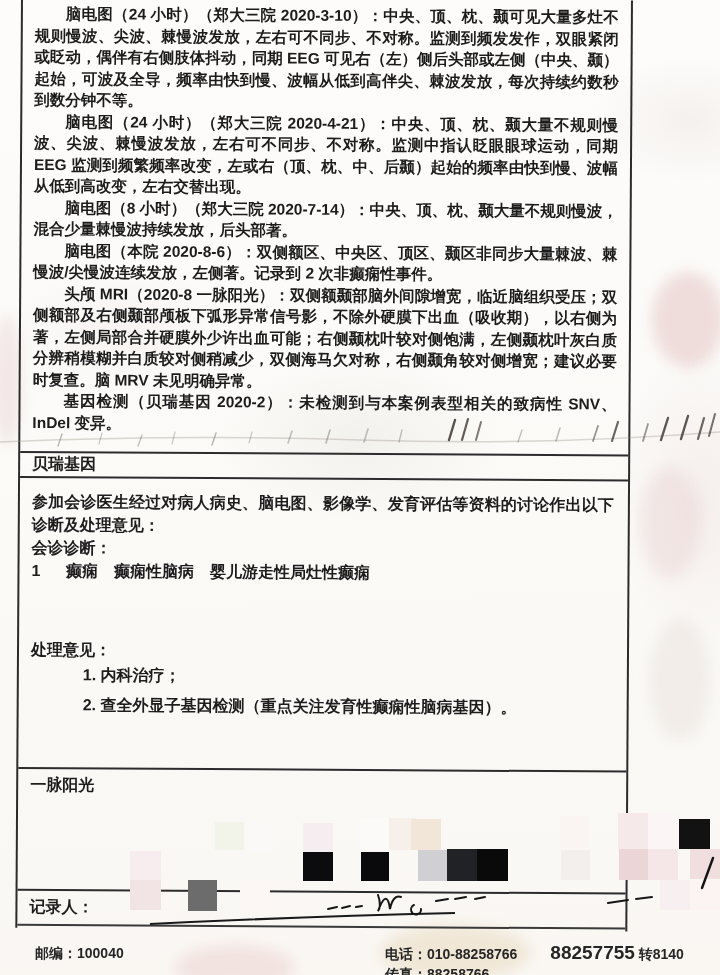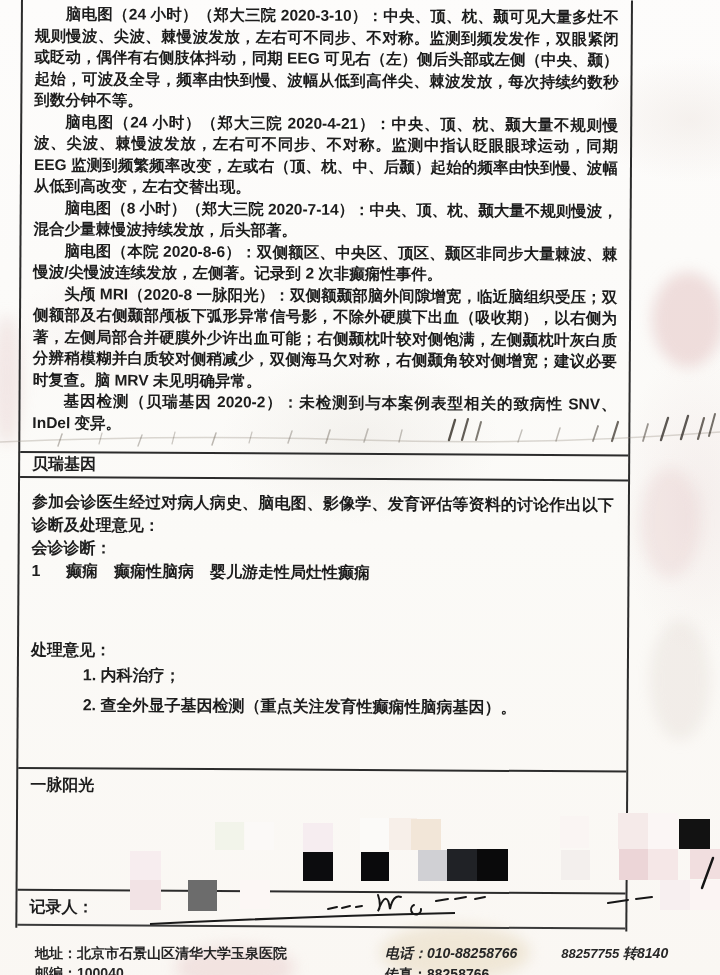--- a/index.html
+++ b/index.html
@@ -47,22 +47,22 @@
   .treat-label{margin-top:56px !important;}
   .treat-list{list-style:none;margin:2px 0 0 52px;padding:0;}
   .treat-list li{margin:0 0 7px 0;}
   .sec4{height:122px;padding:6px 12px;font-size:16px;font-weight:700;}
   .rowrec{height:35px;border-bottom:2px solid #3a3a3a;box-sizing:border-box;
     padding:6px 0 0 12px;font-size:16px;font-weight:700;}
 
   .footer{position:absolute;left:35px;top:941px;width:668px;font-weight:700;color:#262626;}
   .footer .col-l{position:absolute;left:0;top:2px;font-size:14px;line-height:20px;}
   .footer .col-r{position:absolute;left:350px;top:2px;font-size:14px;line-height:20px;}
-  .footer .phone-row span{display:inline-block;font-style:italic;}
-  .footer .phone-ext{margin-left:44px;font-size:13px;}
+  .footer .phone-row span{display:inline-block;}
+  .footer .phone-ext{margin-left:33px;font-size:19px;}
 
   .mosaic-cell{position:absolute;pointer-events:none;}
   .overlay{position:absolute;pointer-events:none;}
 </style>
 </head>
 <body>
 
 <div class="paper">
   <div class="stain s1"></div>
   <div class="stain s2"></div>
@@ -179,23 +179,20 @@
   </g>
 </svg>
 
 <svg class="overlay" style="left:698px;top:856px;" width="20" height="36" viewBox="0 0 20 36">
   <path d="M15 2 L4 32" stroke="#141414" stroke-width="2.4" fill="none" stroke-linecap="round"></path>
 </svg>
 
 <div class="footer">
   <div class="col-l">
     <div>
-      <span>地址：</span><span>北京市石景山区清华大学玉泉医院</span>
-    </div>
-    <div>
       <span>邮编：</span><span>100040</span>
     </div>
   </div>
   <div class="col-r">
     <div class="phone-row">
       <span>电话：</span><span>010-88258766</span><span class="phone-ext">88257755</span>&nbsp;<span>转8140</span>
     </div>
     <div>
       <span>传真：</span><span>88258766</span>
     </div>

